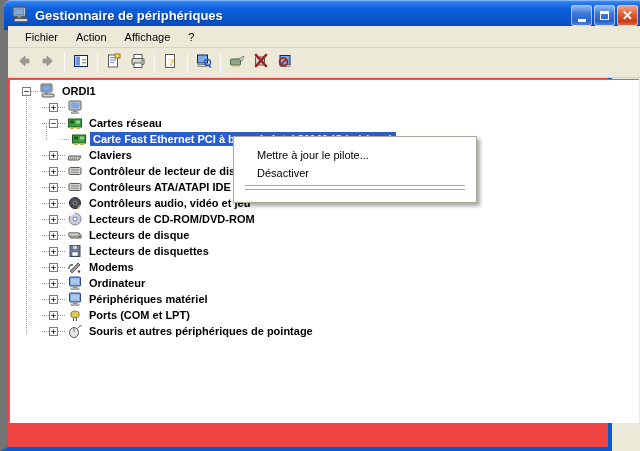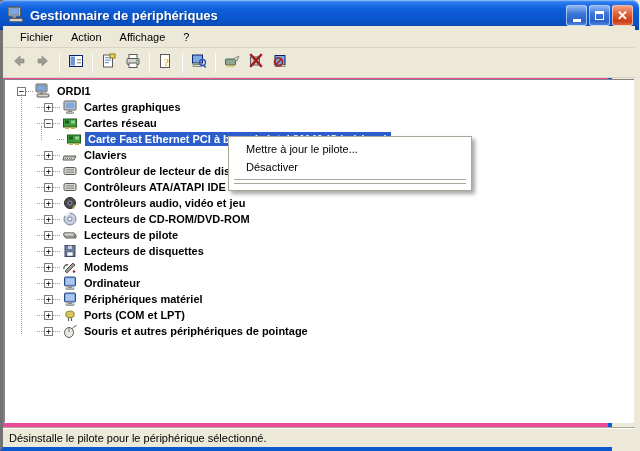--- a/index.html
+++ b/index.html
@@ -1,21 +1,21 @@
 <!DOCTYPE html>
 <html><head>
 <meta charset="utf-8">
 <style>
   * { margin:0; padding:0; box-sizing:border-box; }
   html,body { width:640px; height:451px; font-family:"Liberation Sans", sans-serif; }
   body { overflow:hidden; background:#ECE9D8; }
 
   .window { position:relative; width:612px; height:451px;
-    border-left:3px solid #737373; border-right:4px solid #0C59CF; border-bottom:4px solid #0C59CF;
-    background:#ec4899; }
+    border-left:8px solid #737373; border-right:4px solid #0C59CF; border-bottom:4px solid #0C59CF;
+    background:#ef4444; }
 
   
   .titlebar { position:absolute; top:-0px; left:-4px; width:640px; height:30px;
     border-radius:7px 7px 0 0;
     background:linear-gradient(180deg,#5EA1F7 0%,#2D7BEF 8%,#0E5FDB 30%,#0A53C9 70%,#0A4AB3 92%,#0A3F97 100%);
     display:flex; align-items:center; padding:0 6px; box-shadow:inset 0 1px 0 #7FB5F9; }
   .title-icon { width:18px; height:18px; margin:0 5px 0 2px; display:inline-flex; }
   .title-text { color:#fff; font-weight:bold; font-size:13px; text-shadow:1px 1px 1px #0A3B8C; flex:1;
     white-space:nowrap; overflow:hidden; }
   .win-buttons { display:flex; gap:2px; }
@@ -45,21 +45,21 @@
   .expander { width:9px; height:9px; background:#fff; border:1px solid #7B7B7B; color:#000;
     font-size:9px; line-height:7px; text-align:center; font-family:"DejaVu Sans Mono",monospace; flex:none; }
   .connector { width:7px; height:1px; border-top:1px dotted #9A9A9A; flex:none; }
   .ticon { width:16px; height:16px; margin:0 3px 0 2px; flex:none; display:inline-flex; }
   .tlabel { padding:1px 3px; color:#000;font-weight:bold; }
   .trow.selected .tlabel { background:#2B5DCD; color:#fff; }
   .vline { position:absolute; border-left:1px dotted #9A9A9A; width:1px; }
 
   
   .context-menu { position:absolute; left:225px; top:136px; width:244px; background:#fff;
-    border:1px solid #ACA899; padding:3px; box-shadow:3px 3px 4px rgba(0,0,0,0.35); z-index:50; }
+    border:1px solid #ACA899; padding:9px; box-shadow:3px 3px 4px rgba(0,0,0,0.35); z-index:50; }
   .cm-item { height:18px; display:flex; align-items:center; font-size:11px; padding-left:14px; color:#000; }
   .cm-item.hl { background:#2B5DCD; color:#fff; }
   .cm-item.bold { font-weight:bold; }
   .cm-sep { height:1px; background:#ACA899; margin:3px 2px; }
 
   
   .statusbar { position:absolute; bottom:0; left:0; width:632px; height:20px; background:#ECE9D8;
     border-top:1px solid #ACA899; box-shadow:inset 0 1px 0 #FFFFFF; display:flex; align-items:center;
     padding-left:6px; font-size:11px; color:#000; }
 </style>
@@ -194,21 +194,20 @@
         <span class="expander">+</span>
         <span class="connector"></span>
         <span class="ticon">
           <svg viewBox="0 0 16 16" width="16" height="16">
             <rect x="2" y="2" width="12" height="9" rx="1" fill="#D6D6CE" stroke="#5A5A5A"></rect>
             <rect x="3.5" y="3.5" width="9" height="6" fill="#7EA8E0"></rect>
             <rect x="6" y="11" width="4" height="2" fill="#9C9A92"></rect>
             <rect x="4.5" y="13" width="7" height="1.5" fill="#D6D6CE" stroke="#5A5A5A" stroke-width="0.5"></rect>
           </svg>
         </span>
-        <span class="tlabel">Cartes graphiques</span>
       </div>
       <div class="trow" style="padding-left: 32px;">
         <span class="connector"></span>
         <span class="expander">−</span>
         <span class="connector"></span>
         <span class="ticon">
           <svg viewBox="0 0 16 16" width="16" height="16">
             <rect x="1.5" y="4" width="13" height="8" fill="#3E9C3E" stroke="#1E5A1E"></rect>
             <rect x="3" y="12" width="4" height="2" fill="#C8B04A"></rect>
             <rect x="9" y="12" width="4" height="2" fill="#C8B04A"></rect>
@@ -301,21 +300,21 @@
         <span class="connector"></span>
         <span class="expander">+</span>
         <span class="connector"></span>
         <span class="ticon">
           <svg viewBox="0 0 16 16" width="16" height="16">
             <path d="M2 6 L12 6 L14 8 L14 11 L4 11 L2 9 Z" fill="#B8B8B0" stroke="#5A5A5A"></path>
             <rect x="2" y="6" width="10" height="3" fill="#D6D6CE" stroke="#5A5A5A" stroke-width="0.6"></rect>
             <circle cx="12.5" cy="9.8" r="0.7" fill="#3C8A3C"></circle>
           </svg>
         </span>
-        <span class="tlabel">Lecteurs de pilote</span>
+        <span class="tlabel">Lecteurs de disque</span>
       </div>
       <div class="trow" style="padding-left: 32px;">
         <span class="connector"></span>
         <span class="expander">+</span>
         <span class="connector"></span>
         <span class="ticon">
           <svg viewBox="0 0 16 16" width="16" height="16">
             <rect x="3" y="2.5" width="10" height="11" fill="#6E7E9C" stroke="#3A4A66"></rect>
             <rect x="5.5" y="2.5" width="5" height="4" fill="#C9CEDC" stroke="#3A4A66" stroke-width="0.5"></rect>
             <rect x="5" y="9" width="6" height="4" fill="#fff" stroke="#3A4A66" stroke-width="0.5"></rect>
@@ -394,17 +393,14 @@
       <div class="vline" style="left: 36px; top: 46px; height: 14px;"></div>
     </div>
 
   <div class="context-menu" id="ctxmenu">
       <div class="cm-item">Mettre à jour le pilote...</div>
       <div class="cm-item">Désactiver</div>
       <div class="cm-sep"></div>
       <div class="cm-sep"></div>
     </div>
 
-  <div class="statusbar">
-    <span>Désinstalle le pilote pour le périphérique sélectionné.</span>
-  </div>
 
 </div>
 
 </body></html>

